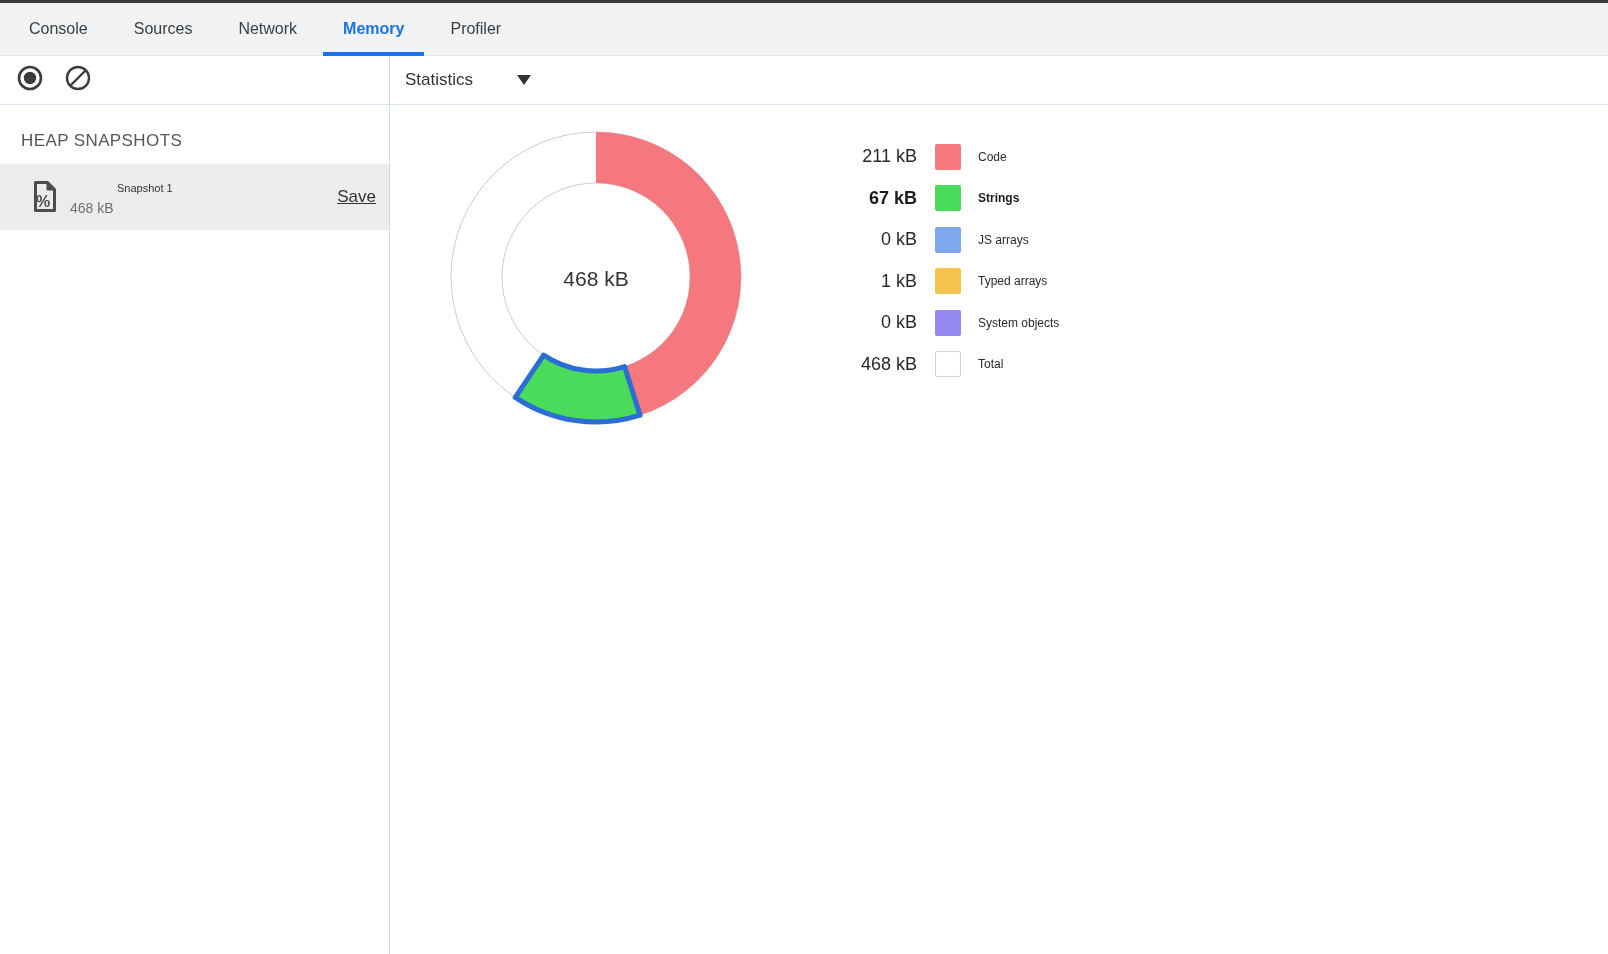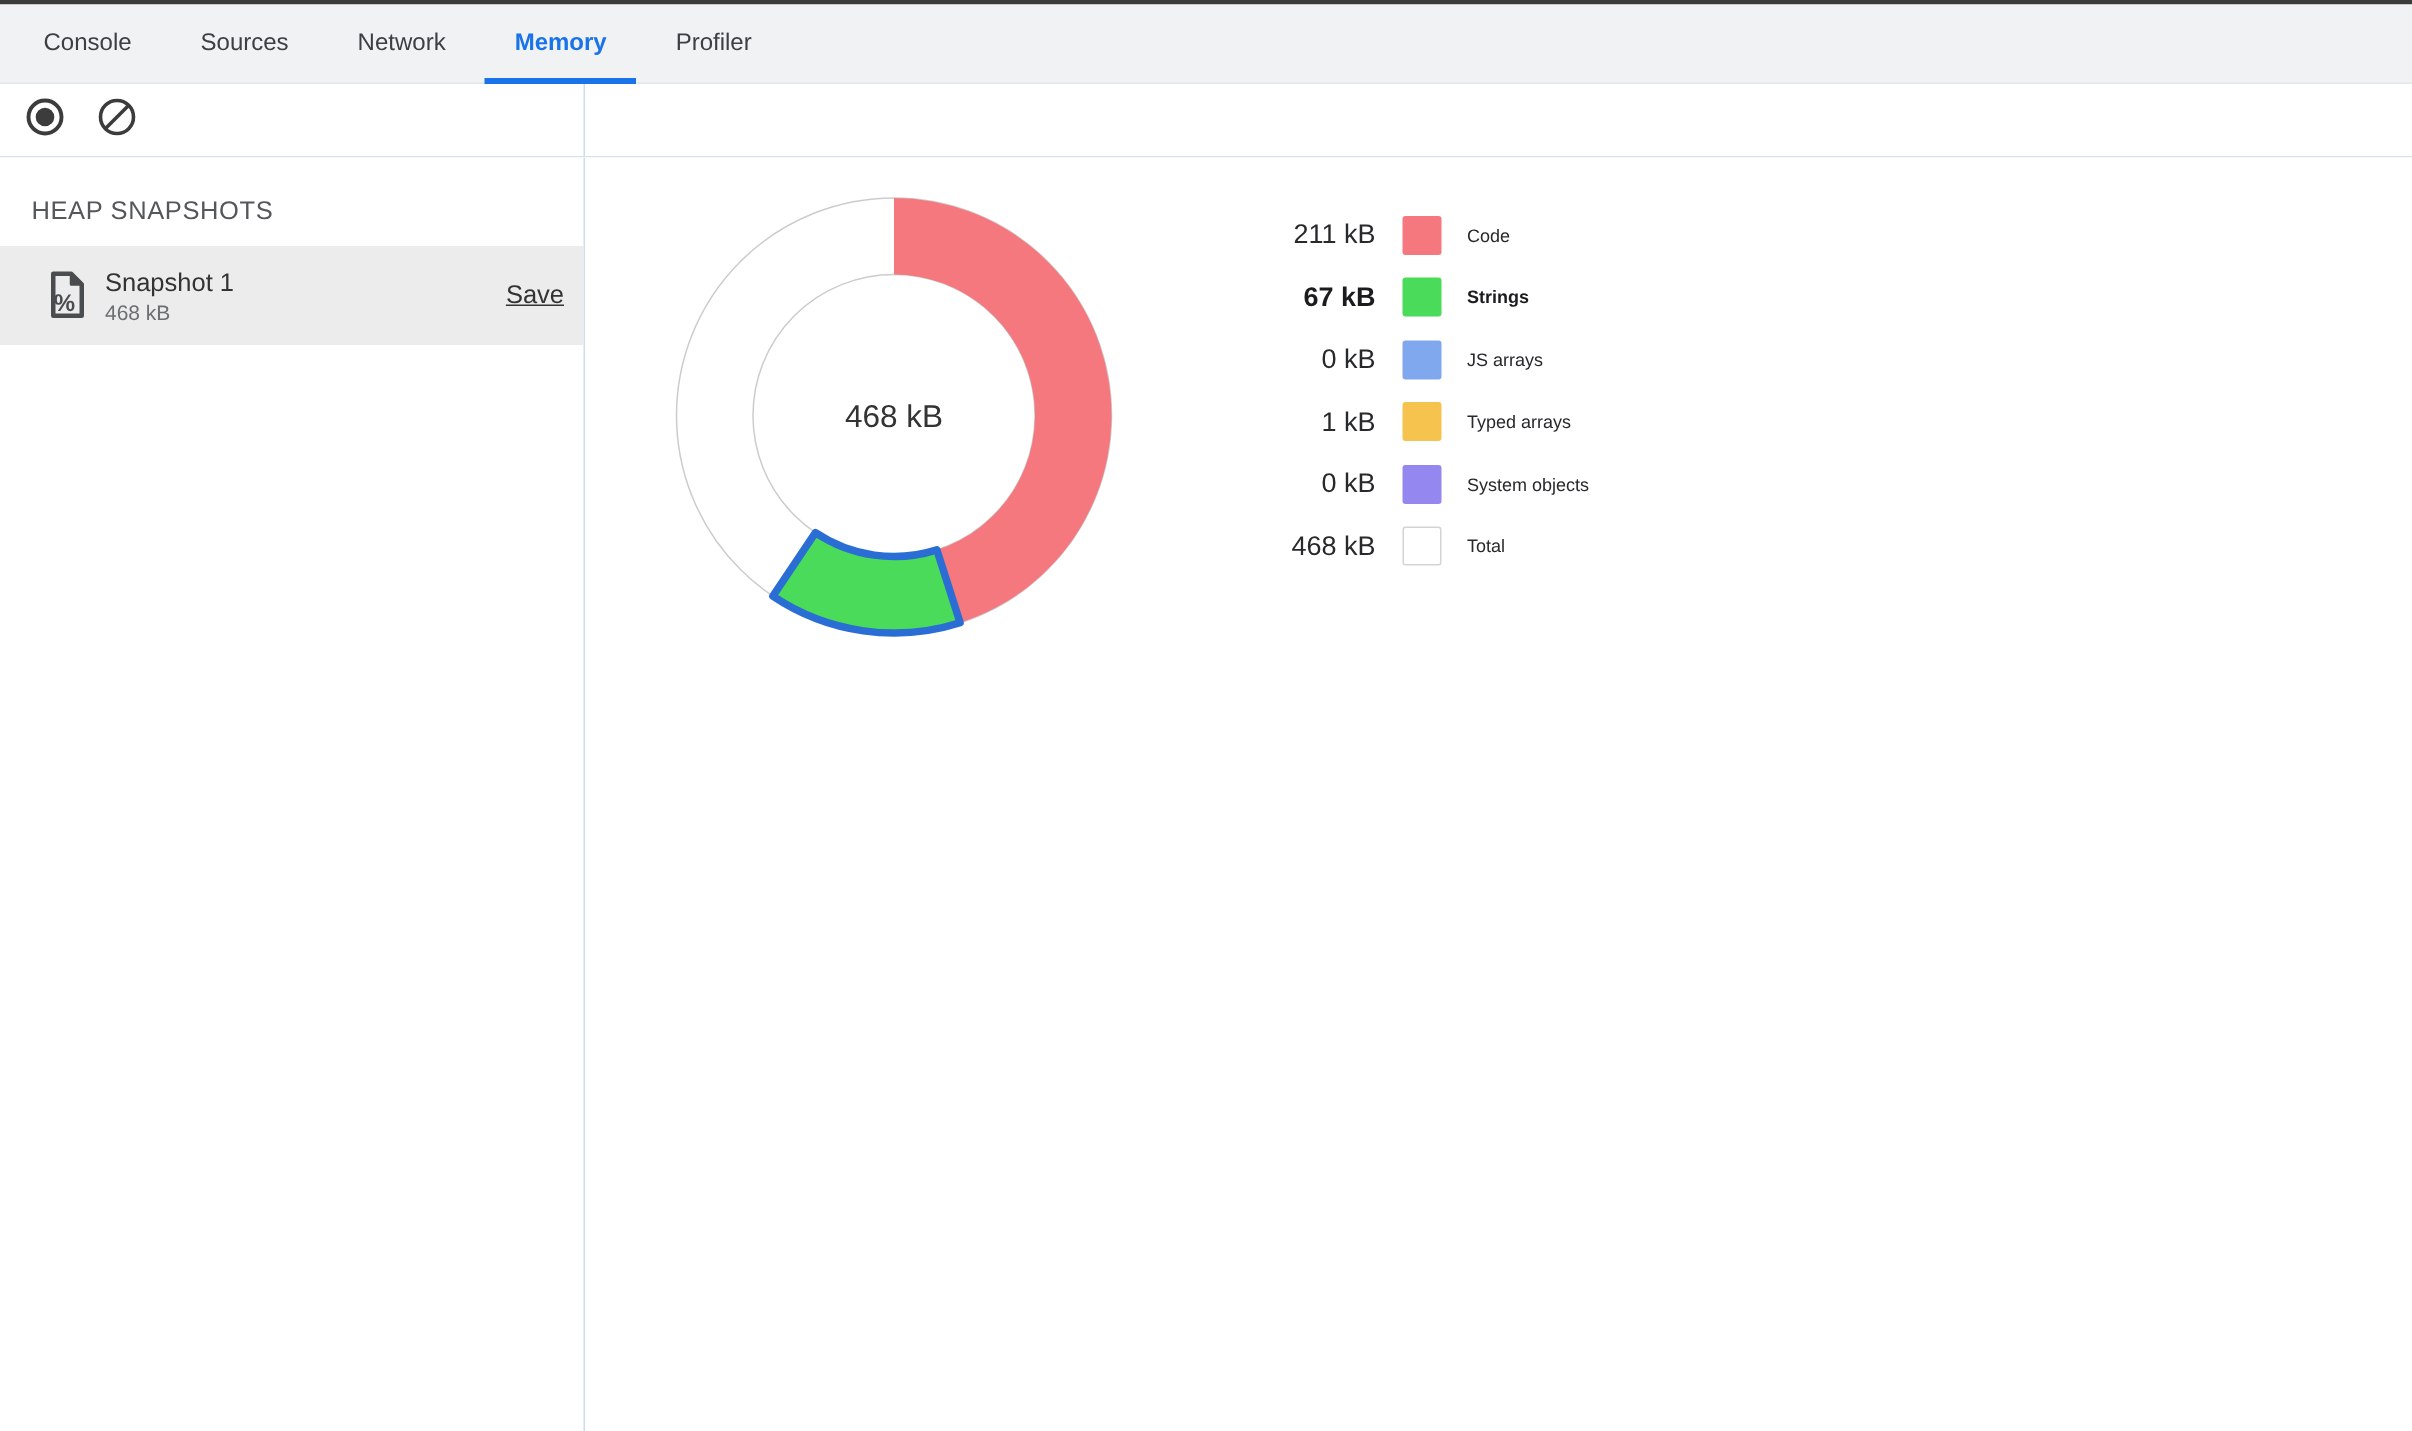--- a/index.html
+++ b/index.html
@@ -71,21 +71,21 @@
   .profiles-heading { font-size: 18px; color: #333; padding-left: 22px; margin-bottom: 31px; }
   .section-heading { font-size: 17px; color: #54585c; letter-spacing: 0.4px; padding-left: 21px; margin-bottom: 13px; }
   .snapshot-item {
     height: 66px; background: #ececec;
     display: flex; align-items: center;
     padding: 0 13px 0 30px;
     cursor: pointer;
   }
   .snapshot-icon { flex: 0 0 auto; margin-right: 10px; display: flex; }
   .snapshot-text { flex: 1; min-width: 0; }
-  .snapshot-title { font-size: 17px; color: #333; line-height: 21px; }
+  .snapshot-title { font-size: 11px; color: #333; line-height: 21px; margin-left: 47px; }
   .snapshot-size { font-size: 14px; color: #6b6f73; line-height: 18px; }
   .save-link { font-size: 17px; color: #333; text-decoration: underline; cursor: pointer; }
 
   
   .main { flex: 1; position: relative; background: #fff; min-width: 0; }
   .donut-wrap { position: absolute; left: 56px; top: 22px; width: 300px; height: 300px; }
   .donut-wrap svg { overflow: visible; display: block; }
   .donut-center-label { font-size: 21px; fill: #333; }
 
   
@@ -126,20 +126,26 @@
           </svg>
         </span>
       </div>
       <div class="tool-btn">
         <span>
           <svg width="26" height="26" viewBox="0 0 26 26">
             <circle cx="13" cy="13" r="11" fill="none" stroke="#3c3c3c" stroke-width="2.4"></circle>
             <line x1="5.5" y1="20.5" x2="20.5" y2="5.5" stroke="#3c3c3c" stroke-width="2.4"></line>
           </svg>
         </span>
+      </div>
+    </div>
+    <div class="toolbar-right">
+      <div class="stats-dropdown">
+        <span class="label">Statistics</span>
+        <span class="caret-down"></span>
       </div>
     </div>
   </div>
 
   <div class="body-row">
 
     <div class="sidebar">
       <div class="section-heading">HEAP SNAPSHOTS</div>
       <div class="snapshot-item">
         <span class="snapshot-icon">

